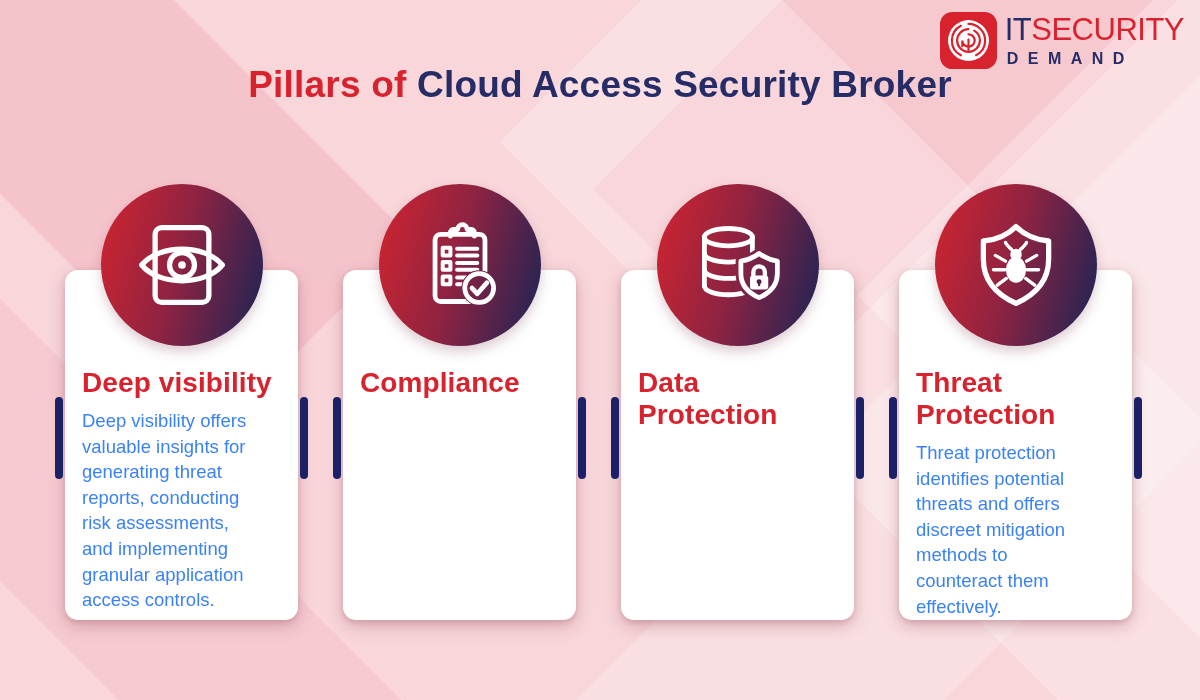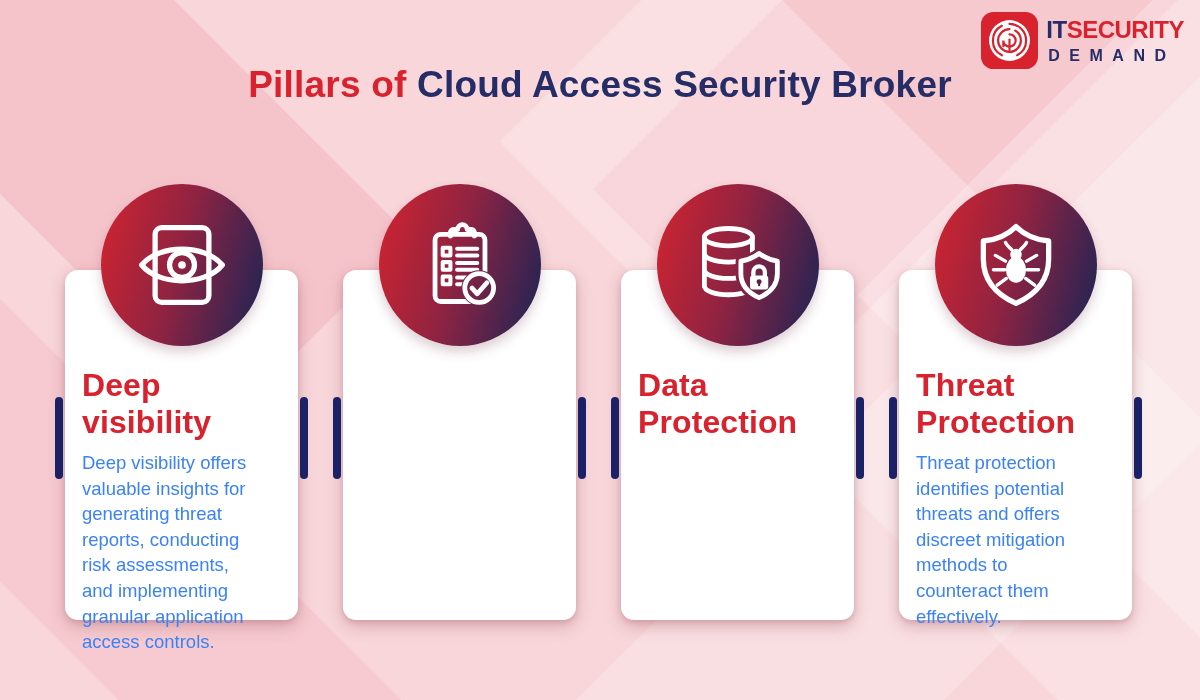--- a/index.html
+++ b/index.html
@@ -14,21 +14,21 @@
   .s2{width:900px;height:280px;background:rgba(238,152,164,0.20);transform:rotate(-45deg);left:560px;top:-170px;}
   .s3{width:1400px;height:260px;background:rgba(255,255,255,0.22);transform:rotate(-45deg);left:260px;top:370px;}
   .s4{width:1200px;height:300px;background:rgba(255,255,255,0.25);transform:rotate(45deg);left:430px;top:310px;}
   .s5{width:760px;height:520px;background:rgba(255,255,255,0.25);transform:rotate(45deg);left:930px;top:120px;}
   .s6{width:700px;height:200px;background:rgba(238,152,164,0.18);transform:rotate(45deg);left:-260px;top:430px;}
 
   
   .logo{position:absolute;top:12px;right:16px;display:flex;align-items:center;gap:8px;}
   .logo-mark{width:57px;height:57px;}
   .logo-text{display:flex;flex-direction:column;line-height:1;}
-  .logo-line1{font-size:24px;font-weight:700;letter-spacing:-0.5px;}
+  .logo-line1{font-size:31px;font-weight:400;letter-spacing:-0.5px;}
   .logo-it{color:#252c66;}
   .logo-security{color:#d8222e;}
   .logo-line2{font-size:16px;font-weight:700;color:#252c66;letter-spacing:9.5px;margin-top:6px;margin-left:2px;}
 
   
   .title{position:absolute;top:64px;left:0;width:100%;text-align:center;margin:0;
          font-size:37px;font-weight:700;letter-spacing:0.2px;}
   .t-red{color:#d8222e;}
   .t-navy{color:#252c66;}
 
@@ -42,21 +42,21 @@
   .connector-bar{position:absolute;top:127px;width:8px;height:82px;background:#1b2167;border-radius:4px;}
   .bar-left{left:-10px;}
   .bar-right{right:-10px;}
   .icon-circle{
     position:absolute;top:-86px;left:50%;margin-left:-81px;width:162px;height:162px;border-radius:50%;
     background:linear-gradient(105deg,#cd2430 4%,#8e2342 48%,#2b2452 92%);
     display:flex;align-items:center;justify-content:center;
     box-shadow:0 6px 12px rgba(120,60,80,0.25);
   }
   .icon-circle svg{width:96px;height:96px;display:block;}
-  .card h2{margin:97px 17px 0;font-size:32px;font-weight:700;color:#d8222e;letter-spacing:0.1px;}
+  .card h2{margin:97px 17px 0;font-size:28px;font-weight:700;color:#d8222e;letter-spacing:0.1px;}
   .card p{margin:9px 17px 0;font-size:18.5px;line-height:25.6px;color:#3b82f6;white-space:pre-line;}
 </style>
 </head>
 <body>
 
 <div class="stage">
 
   <div class="bg-shape s1"></div>
   <div class="bg-shape s2"></div>
   <div class="bg-shape s3"></div>
@@ -133,20 +133,21 @@
               <path d="M47,48 H68 M47,55 H68"></path>
               <rect x="32" y="62" width="8" height="8"></rect>
               <path d="M47,63 H68 M47,70 H68"></path>
             </g>
           </g>
           <path d="M40,20 v-4 a3,3 0 0 1 3,-3 h4.5 a5,5 0 0 1 10,0 H62 a3,3 0 0 1 3,3 v4" fill="none"></path>
           <circle cx="70" cy="74" r="15"></circle>
           <path d="M62.5,74 l5.5,6 l10,-11.5"></path>
         </svg>
       </div>
+      <h2>Compliance</h2>
     </section>
 
     <section class="card">
       <div class="connector-bar bar-left"></div>
       <div class="connector-bar bar-right"></div>
       <div class="icon-circle">
         <svg viewBox="0 0 100 100" fill="none" stroke="#ffffff" stroke-width="5" stroke-linecap="round" stroke-linejoin="round">
           <defs>
             <mask id="dbmask">
               <rect width="100" height="100" fill="#fff"></rect>

